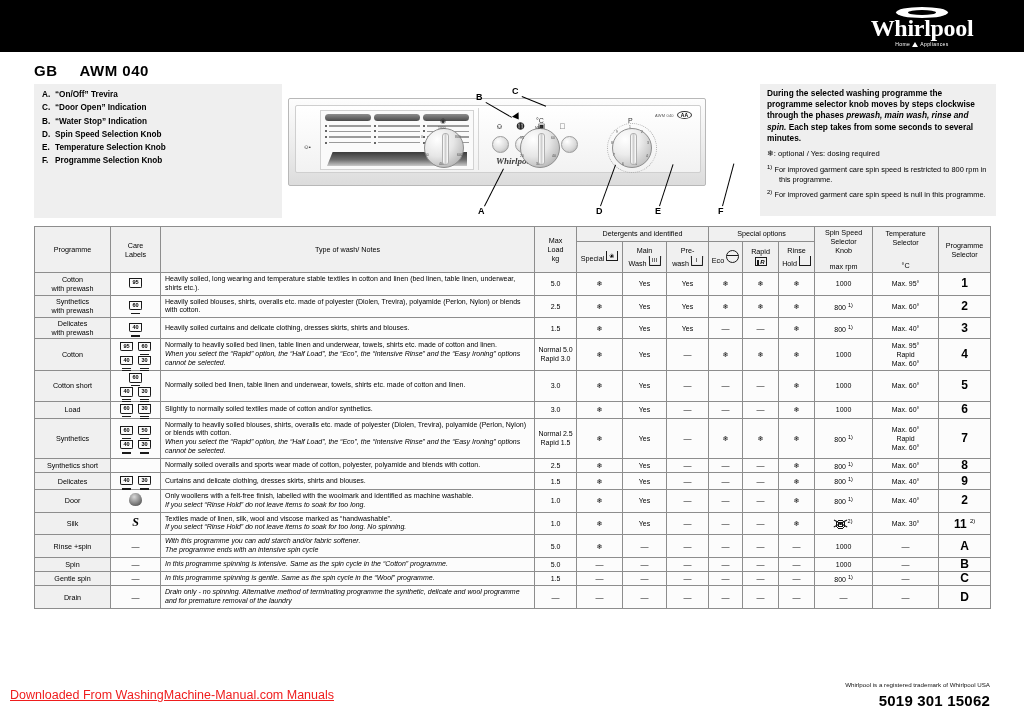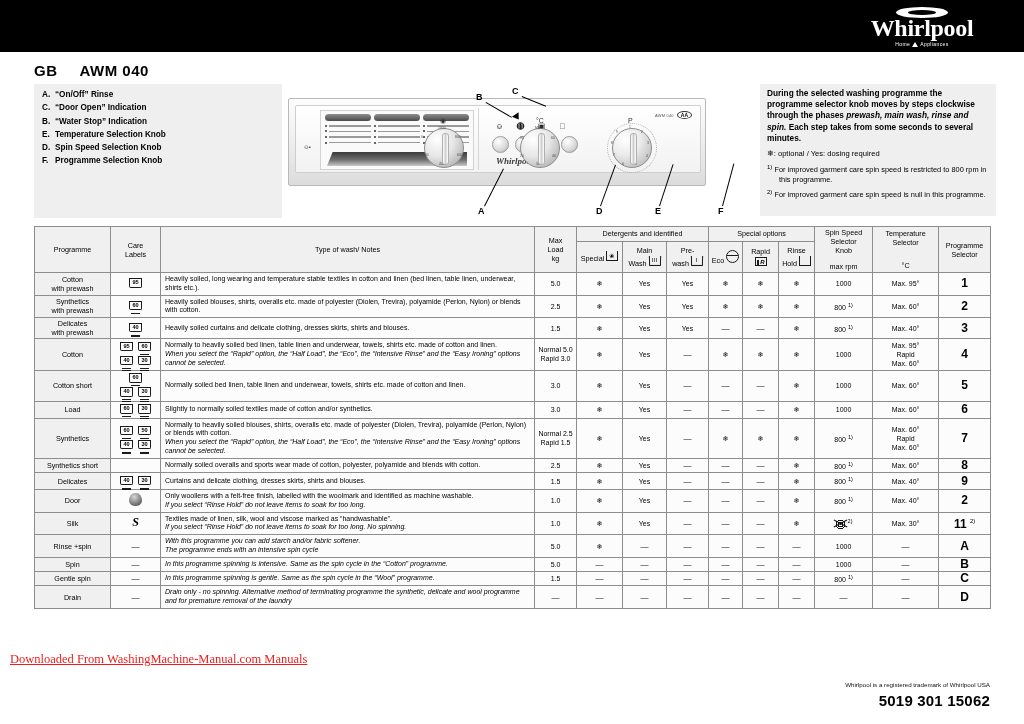--- a/index.html
+++ b/index.html
@@ -132,21 +132,21 @@
   .g-soft .fl{position:absolute;left:3px;top:2px;font-size:6px;line-height:6px;}
   .g-main .bars,.g-pre .bars{position:absolute;left:0;top:1px;width:12px;text-align:center;
      font-size:6px;line-height:7px;letter-spacing:.4px;}
   .g-eco{display:inline-block;width:11px;height:11px;border-radius:50%;border:1.2px solid #1a1a1a;position:relative;}
   .g-eco:after{content:"";position:absolute;left:0;top:4.3px;width:11px;height:1.2px;background:#1a1a1a;}
   .g-rap{display:inline-block;width:12px;height:9px;border:1.2px solid #1a1a1a;position:relative;
      font-size:6px;font-weight:bold;font-style:italic;line-height:8px;text-align:right;padding-right:1px;box-sizing:border-box;}
   .g-rap:before{content:"";position:absolute;left:1px;top:1.5px;width:2px;height:5px;background:#1a1a1a;}
 
   
-  .dl-link{position:absolute;left:10px;top:652px;font-family:Liberation Serif, serif;font-size:12.5px;
+  .dl-link{position:absolute;left:10px;top:688px;font-family:Liberation Sans, sans-serif;font-size:12.5px;
            color:#ef1d1d;text-decoration:underline;}
   .tm-note{position:absolute;right:34px;top:681px;font-size:6.2px;color:#111;}
   .doc-no{position:absolute;right:34px;top:692px;font-size:15px;font-weight:bold;letter-spacing:.2px;}
 </style>
 </head>
 <body>
 
 <div class="topbar">
   <div class="logo-wrap">
     <div class="logo-swoosh"></div>
@@ -156,25 +156,25 @@
     </div>
   </div>
 </div>
 
 <div class="pagetitle">
   <span>GB</span><span class="model">AWM 040</span>
 </div>
 
 <div class="legendbox">
   <ul>
-    <li><span class="ltr">A.</span><span>“On/Off” Rinse</span></li>
+    <li><span class="ltr">A.</span><span>“On/Off” Trevira</span></li>
     <li><span class="ltr">C.</span><span>“Door Open” Indication</span></li>
     <li><span class="ltr">B.</span><span>“Water Stop” Indication</span></li>
+    <li><span class="ltr">D.</span><span>Spin Speed Selection Knob</span></li>
     <li><span class="ltr">E.</span><span>Temperature Selection Knob</span></li>
-    <li><span class="ltr">D.</span><span>Spin Speed Selection Knob</span></li>
     <li><span class="ltr">F.</span><span>Programme Selection Knob</span></li>
   </ul>
 </div>
 
 <div class="notesbox">
   <div class="notes-head"><span>During the selected washing programme the programme selector knob moves by steps clockwise through the phases </span><i>prewash, main wash, rinse and spin.</i><span> Each step takes from some seconds to several minutes.</span></div>
   <div class="notes-line"><span class="snow">❄</span><span>: optional / Yes: dosing required</span></div>
   <div class="notes-sup"><sup>1)</sup> <span>For improved garment care spin speed is restricted to 800 rpm in this programme.</span></div>
   <div class="notes-sup"><sup>2)</sup> <span>For improved garment care spin speed is null in this programme.</span></div>
 </div>

